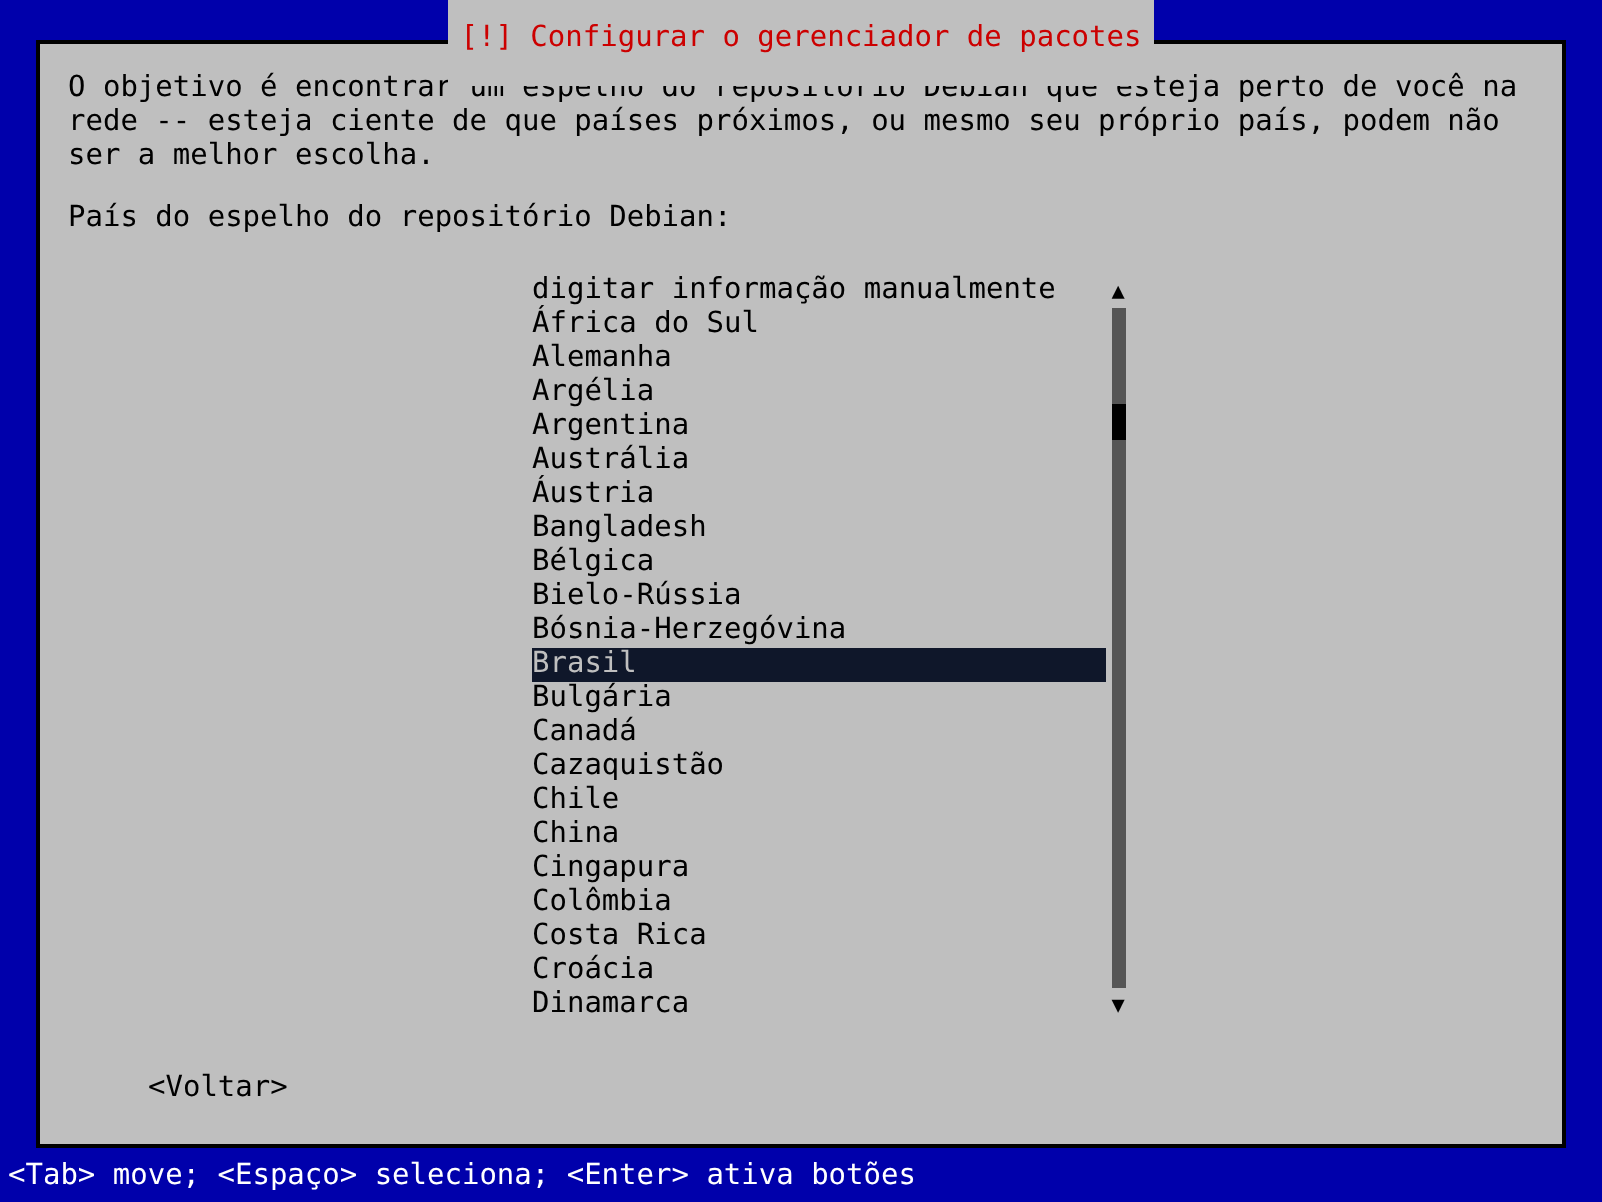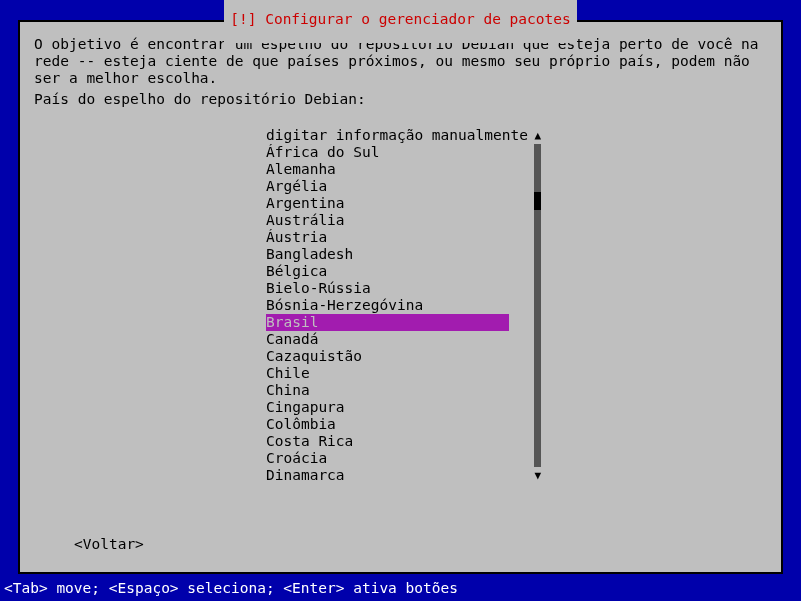--- a/index.html
+++ b/index.html
@@ -38,21 +38,21 @@
       padding: 16px 6px;
       display: inline;
       font-weight: normal;
     }
     .content {
       padding: 14px 14px 10px 14px;
     }
     .desc {
       color: #000;
       line-height: 17px;
-      margin-bottom: 4px;
+      margin-bottom: 14px;
       white-space: pre-wrap;
     }
     .prompt {
       color: #000;
       margin-bottom: 20px;
     }
     .list-area {
       display: flex;
       margin-left: 232px;
     }
@@ -62,23 +62,23 @@
     }
     .list-item {
       color: #000;
       line-height: 17px;
       height: 17px;
       white-space: pre;
       padding-right: 4px;
       cursor: pointer;
     }
     .list-item.selected {
-      background: #a21caf;
+      background: #0f172a;
       color: #bfbfbf;
-      width: 243px;
+      width: 287px;
     }
     .scrollbar {
       width: 12px;
       margin-left: 0;
       display: flex;
       flex-direction: column;
       align-items: center;
     }
     .scroll-arrow {
       color: #000;
@@ -131,20 +131,21 @@
           <div class="list-item">Alemanha</div>
           <div class="list-item">Argélia</div>
           <div class="list-item">Argentina</div>
           <div class="list-item">Austrália</div>
           <div class="list-item">Áustria</div>
           <div class="list-item">Bangladesh</div>
           <div class="list-item">Bélgica</div>
           <div class="list-item">Bielo-Rússia</div>
           <div class="list-item">Bósnia-Herzegóvina</div>
           <div class="list-item selected">Brasil</div>
+          <div class="list-item">Bulgária</div>
           <div class="list-item">Canadá</div>
           <div class="list-item">Cazaquistão</div>
           <div class="list-item">Chile</div>
           <div class="list-item">China</div>
           <div class="list-item">Cingapura</div>
           <div class="list-item">Colômbia</div>
           <div class="list-item">Costa Rica</div>
           <div class="list-item">Croácia</div>
           <div class="list-item">Dinamarca</div>
         </div>

